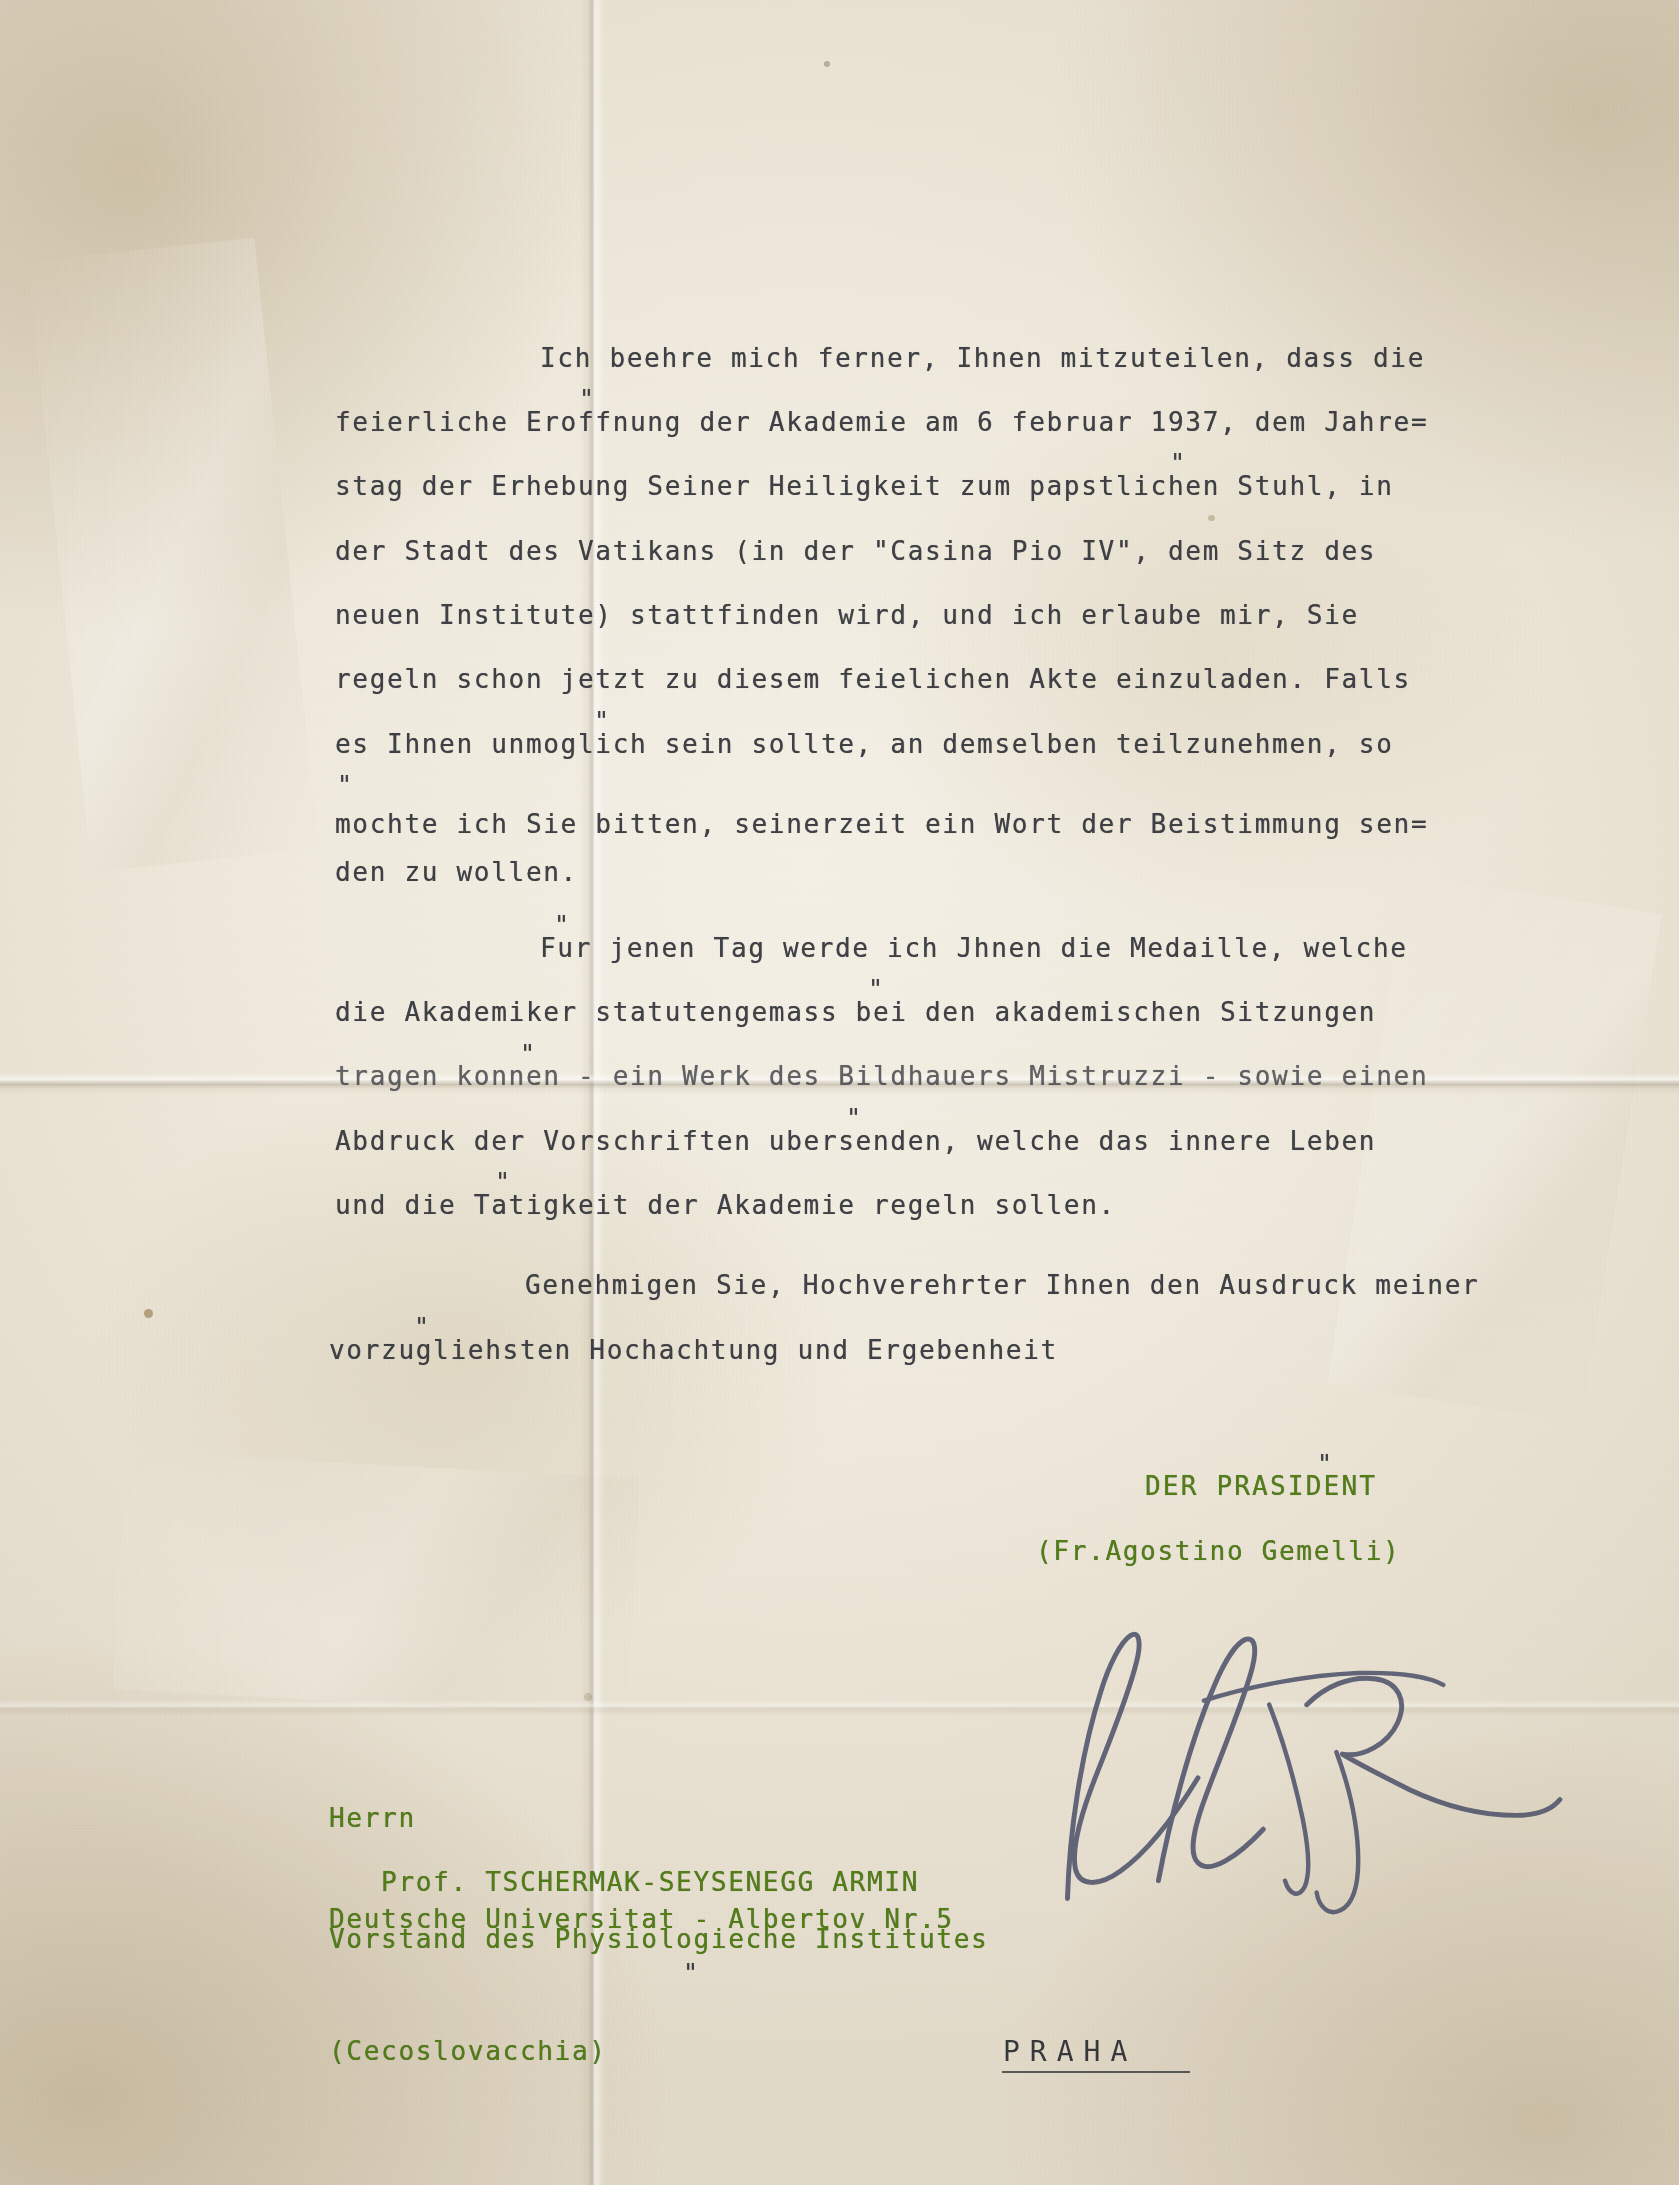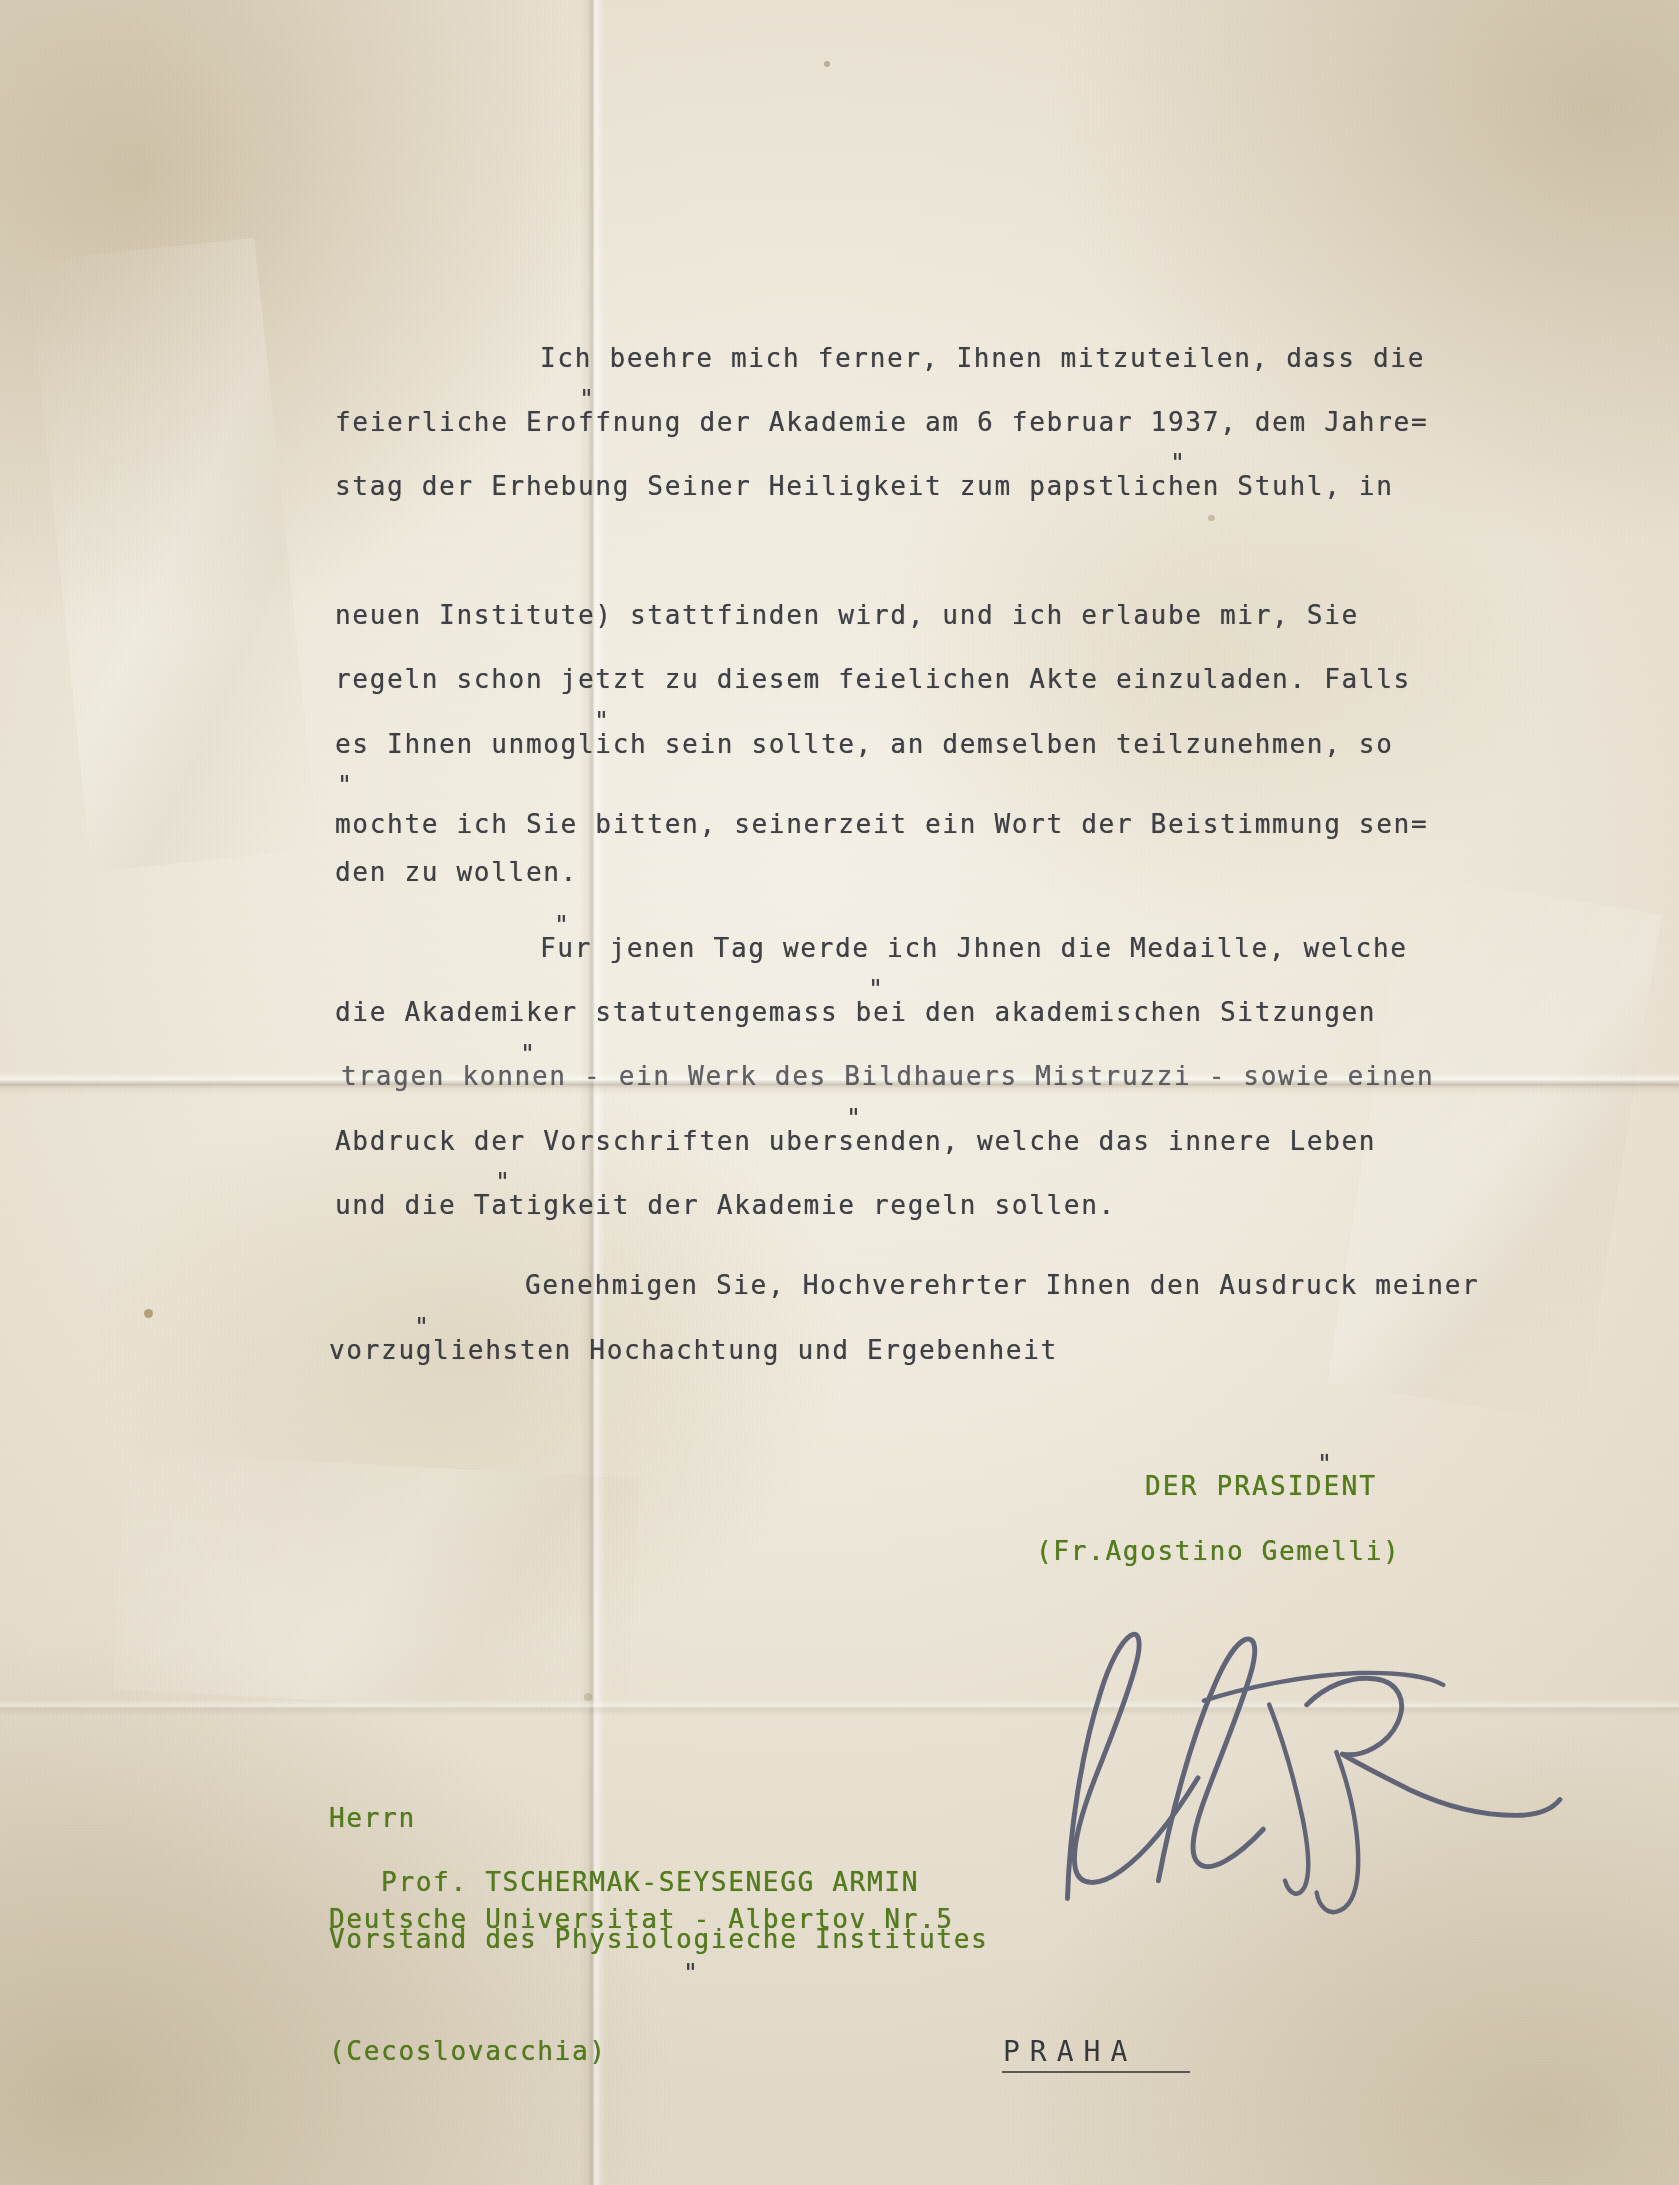--- a/index.html
+++ b/index.html
@@ -189,40 +189,41 @@
   <div class="text-layer">
 
     <div class="ln" style="left:540px;top:345px;">Ich beehre mich ferner, Ihnen mitzuteilen, dass die</div>
 
     <div class="ln" style="left:335px;top:409px;">feierliche Eroffnung der Akademie am 6 februar 1937, dem Jahre=</div>
     <span class="um" style="left:579px;top:386px;">"</span>
 
     <div class="ln" style="left:335px;top:473px;">stag der Erhebung Seiner Heiligkeit zum papstlichen Stuhl, in</div>
     <span class="um" style="left:1170px;top:450px;">"</span>
 
+    <div class="ln" style="left:335px;top:538px;">der Stadt des Vatikans (in der "Casina Pio IV", dem Sitz des</div>
 
     <div class="ln" style="left:335px;top:602px;">neuen Institute) stattfinden wird, und ich erlaube mir, Sie</div>
 
     <div class="ln" style="left:335px;top:666px;">regeln schon jetzt zu diesem feielichen Akte einzuladen. Falls</div>
 
     <div class="ln" style="left:335px;top:731px;">es Ihnen unmoglich sein sollte, an demselben teilzunehmen, so</div>
     <span class="um" style="left:594px;top:708px;">"</span>
 
     <div class="ln" style="left:335px;top:795px;margin-top:16px;">mochte ich Sie bitten, seinerzeit ein Wort der Beistimmung sen=</div>
     <span class="um" style="left:337px;top:772px;">"</span>
 
     <div class="ln" style="left:335px;top:859px;">den zu wollen.</div>
 
     <div class="ln" style="left:540px;top:935px;">Fur jenen Tag werde ich Jhnen die Medaille, welche</div>
     <span class="um" style="left:554px;top:912px;">"</span>
 
     <div class="ln" style="left:335px;top:999px;">die Akademiker statutengemass bei den akademischen Sitzungen</div>
     <span class="um" style="left:868px;top:976px;">"</span>
 
-    <div class="ln faint" style="left:335px;top:1063px;margin-left:6px;">tragen konnen - ein Werk des Bildhauers Mistruzzi - sowie einen</div>
+    <div class="ln faint" style="left:335px;top:1063px;">tragen konnen - ein Werk des Bildhauers Mistruzzi - sowie einen</div>
     <span class="um" style="left:520px;top:1041px;">"</span>
 
     <div class="ln" style="left:335px;top:1128px;">Abdruck der Vorschriften ubersenden, welche das innere Leben</div>
     <span class="um" style="left:846px;top:1105px;">"</span>
 
     <div class="ln" style="left:335px;top:1192px;">und die Tatigkeit der Akademie regeln sollen.</div>
     <span class="um" style="left:495px;top:1169px;">"</span>
 
     <div class="ln" style="left:525px;top:1272px;">Genehmigen Sie, Hochverehrter Ihnen den Ausdruck meiner</div>
 

